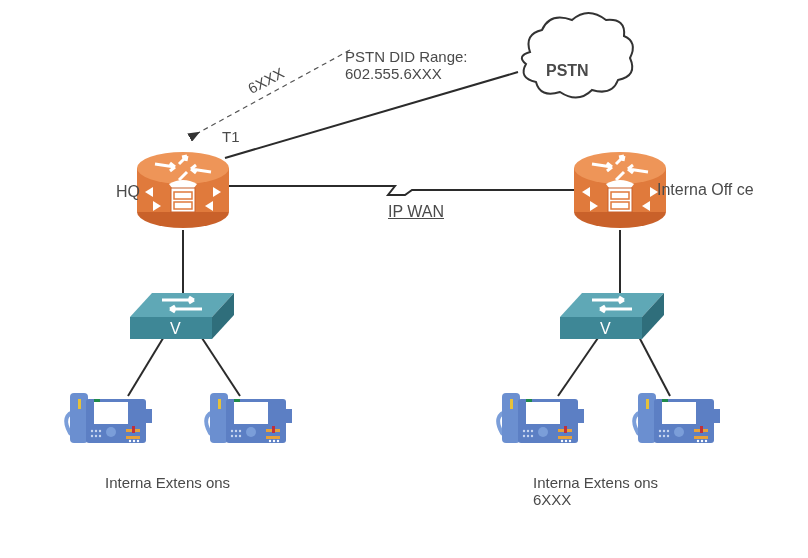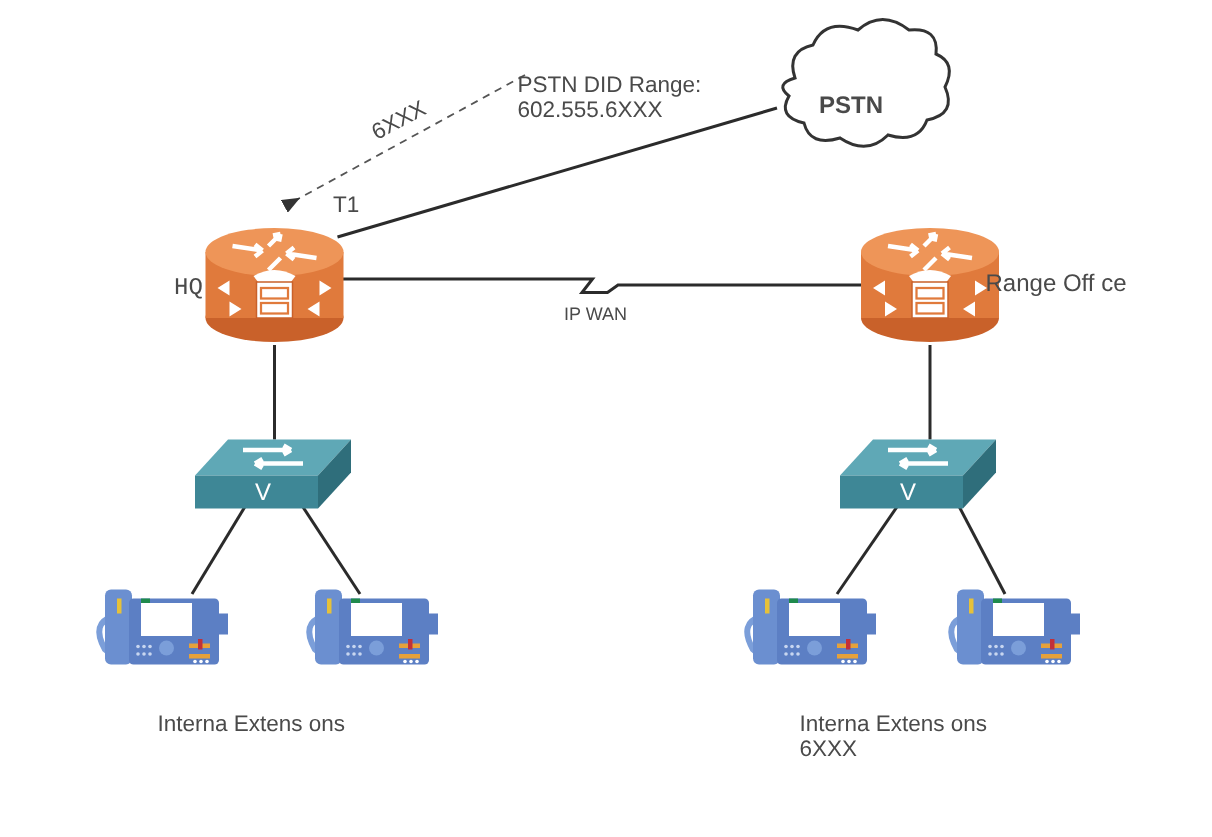--- a/index.html
+++ b/index.html
@@ -96,23 +96,23 @@
   <use href="#phone" x="664" y="393"></use>
 </svg>
 
 <div class="lbl center" style="left:345px; top:32px; width:150px;">
   <div>PSTN DID Range:</div>
   <div>602.555.6XXX</div>
 </div>
 <div class="lbl" style="left:245px; top:82px; transform:rotate(-28deg); transform-origin:left top;">6XXX</div>
 <div class="lbl" style="left:222px; top:128px;">T1</div>
 <div class="lbl" style="left:546px; top:62px; font-size:16px;font-weight:bold;">PSTN</div>
-<div class="lbl" style="left:116px; top:183px; font-size:16px;font-family:Liberation Mono, monospace;">HQ</div>
-<div class="lbl" style="left:657px; top:181px; font-size:16px;">Range Off ce</div>
-<div class="lbl" style="left:376px; top:203px; font-size:12px;">IP WAN</div>
+<div class="lbl" style="left:116px; top:183px; font-size:16px;">HQ</div>
+<div class="lbl" style="left:657px; top:181px; font-size:16px;">Interna Off ce</div>
+<div class="lbl" style="left:388px; top:203px; font-size:16px;text-decoration:underline;">IP WAN</div>
 <div class="lbl" style="left:170px; top:320px; color:#fff; font-size:16px;">V</div>
 <div class="lbl" style="left:600px; top:320px; color:#fff; font-size:16px;">V</div>
 <div class="lbl center" style="left:105px; top:458px; width:160px; font-size:15px;">
   <div>Interna  Extens ons</div>
 </div>
 <div class="lbl center" style="left:533px; top:458px; width:160px; font-size:15px;">
   <div>Interna  Extens ons</div>
   <div>6XXX</div>
 </div>
 

